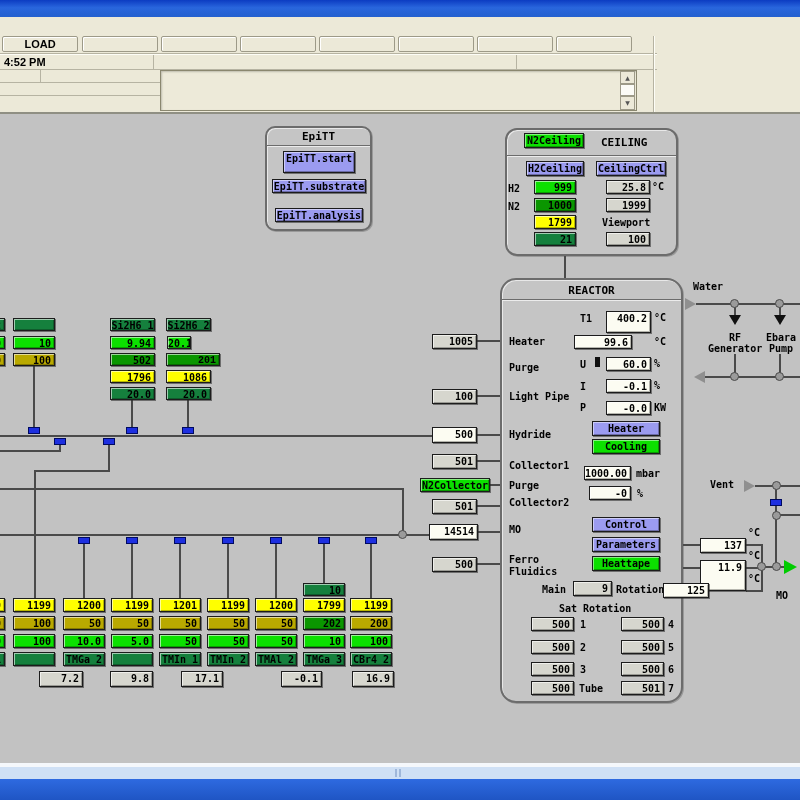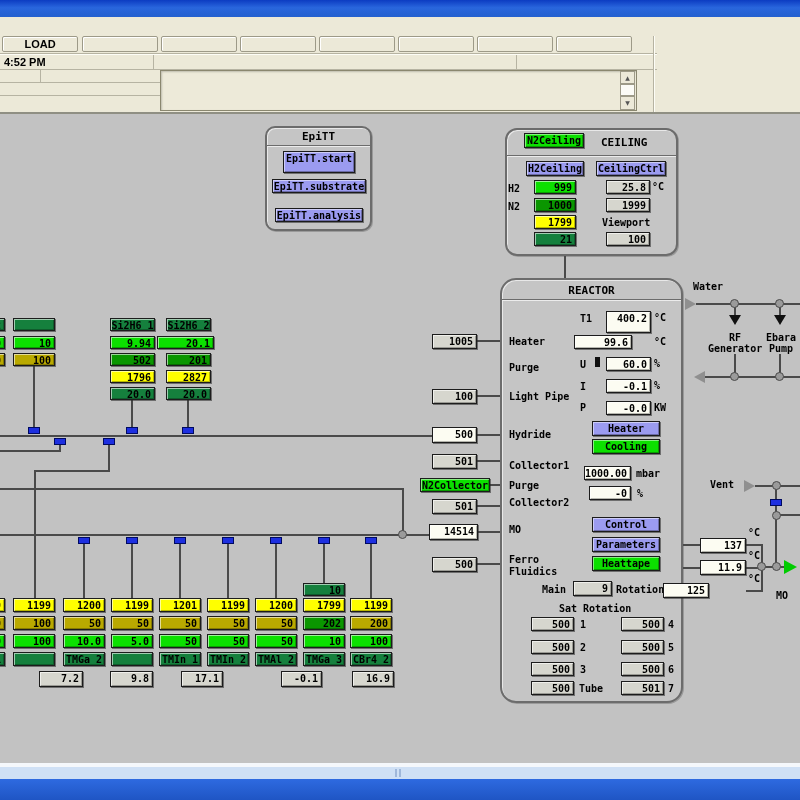--- a/index.html
+++ b/index.html
@@ -226,21 +226,21 @@
   <div class="node" style="left:772px;top:562px"></div>
   <div class="pline" style="left:762px;top:566px;width:22px;height:2px"></div>
   <div class="tr rgreen" style="left:784px;top:560px"></div>
   <div class="lbl" style="left:776px;top:590px">MO</div>
 
   <div class="pline" style="left:683px;top:544px;width:17px;height:2px"></div>
   <div class="pline" style="left:683px;top:567px;width:17px;height:2px"></div>
   <div class="pline" style="left:683px;top:590px;width:17px;height:2px"></div>
   <div class="fld white" style="left:700px;top:538px;width:46px;height:15px">137</div>
   <div class="lbl" style="left:748px;top:527px">°C</div>
-  <div class="fld white" style="left:700px;top:560px;width:46px;height:15px">11.9</div>
+  <div class="fld white" style="left:700px;top:560px;width:46px;height:31px">11.9</div>
   <div class="lbl" style="left:748px;top:550px">°C</div>
   <div class="fld white" style="left:663px;top:583px;width:46px;height:15px">125</div>
   <div class="lbl" style="left:748px;top:573px">°C</div>
   <div class="pline" style="left:746px;top:544px;width:15px;height:2px"></div>
   <div class="pline" style="left:746px;top:567px;width:15px;height:2px"></div>
   <div class="pline" style="left:746px;top:590px;width:15px;height:2px"></div>
   <div class="pline" style="left:761px;top:544px;width:2px;height:48px"></div>
   <div class="node" style="left:757px;top:562px"></div>
 
 <div class="tbtn" style="left: 2px; top: 36px; width: 76px; height: 16px;">LOAD</div>
@@ -260,23 +260,23 @@
     <div class="pline" style="left: 33px; top: 366px; width: 2px; height: 61px;"></div>
     <div class="valve" style="left: 28px; top: 427px;"></div>
     <div class="fld c-lav ctr" style="left: 110px; top: 318px; width: 45px; height: 13px;">Si2H6_1</div>
     <div class="fld c-green" style="left: 110px; top: 336px; width: 45px; height: 13px;">9.94</div>
     <div class="fld c-dkgreen" style="left: 110px; top: 353px; width: 45px; height: 13px;">502</div>
     <div class="fld c-yellow" style="left: 110px; top: 370px; width: 45px; height: 13px;">1796</div>
     <div class="fld c-lav" style="left: 110px; top: 387px; width: 45px; height: 13px;">20.0</div>
     <div class="pline" style="left: 131px; top: 400px; width: 2px; height: 27px;"></div>
     <div class="valve" style="left: 126px; top: 427px;"></div>
     <div class="fld c-lav ctr" style="left: 166px; top: 318px; width: 45px; height: 13px;">Si2H6_2</div>
-    <div class="fld c-green" style="left: 157px; top: 336px; width: 57px; height: 13px;">20.1</div>
-    <div class="fld c-dkgreen" style="left: 166px; top: 353px; width: 45px; height: 13px;">201</div>
-    <div class="fld c-yellow" style="left: 166px; top: 370px; width: 45px; height: 13px;">2827</div>
+    <div class="fld c-green" style="left: 167px; top: 336px; width: 24px; height: 13px;">20.1</div>
+    <div class="fld c-dkgreen" style="left: 166px; top: 353px; width: 54px; height: 13px; font-family: Liberation Mono, monospace;">201</div>
+    <div class="fld c-yellow" style="left: 166px; top: 370px; width: 45px; height: 13px;">1086</div>
     <div class="fld c-lav" style="left: 166px; top: 387px; width: 45px; height: 13px;">20.0</div>
     <div class="pline" style="left: 187px; top: 400px; width: 2px; height: 27px;"></div>
     <div class="valve" style="left: 182px; top: 427px;"></div>
     <div class="fld c-yellow" style="left: -38px; top: 598px; width: 43px; height: 14px;">9</div>
     <div class="fld c-olive" style="left: -38px; top: 616px; width: 43px; height: 14px;">0</div>
     <div class="fld c-green" style="left: -38px; top: 634px; width: 43px; height: 14px;">0</div>
     <div class="fld c-lav" style="left: -38px; top: 652px; width: 43px; height: 14px;">1</div>
     <div class="fld c-yellow" style="left: 13px; top: 598px; width: 42px; height: 14px;">1199</div>
     <div class="fld c-olive" style="left: 13px; top: 616px; width: 42px; height: 14px;">100</div>
     <div class="fld c-green" style="left: 13px; top: 634px; width: 42px; height: 14px;">100</div>

